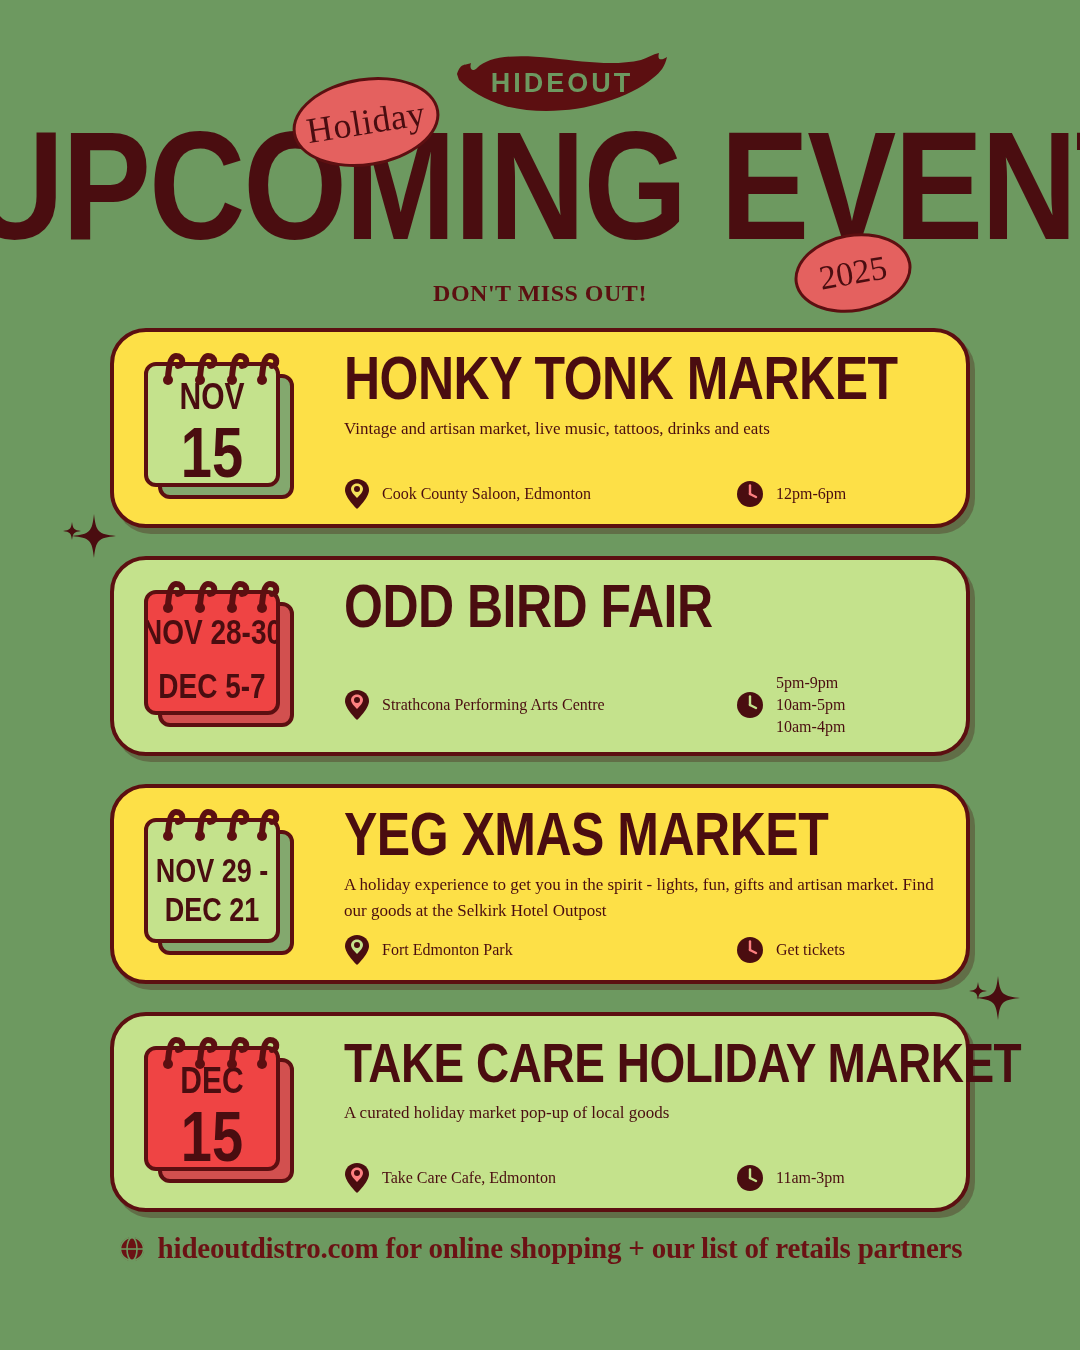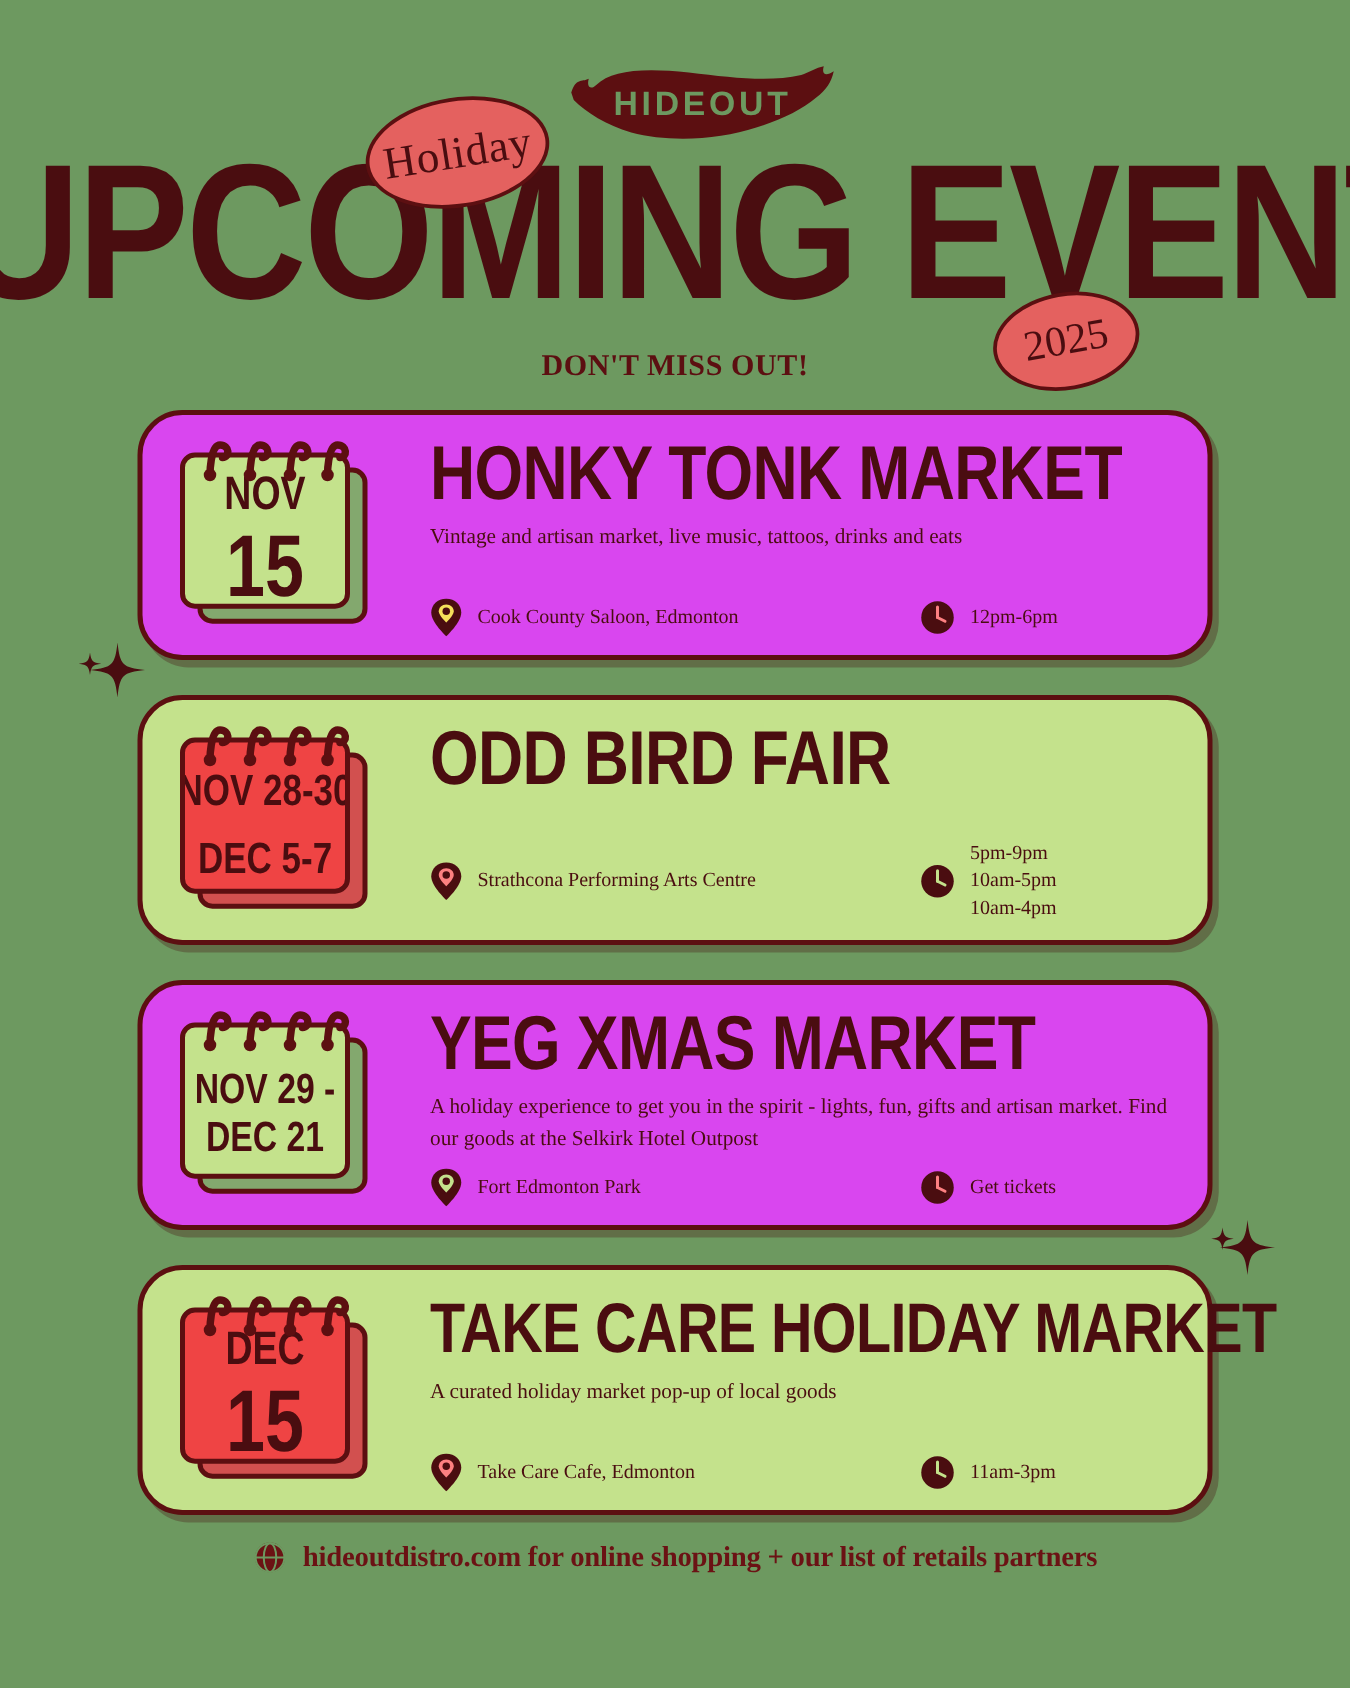--- a/index.html
+++ b/index.html
@@ -118,21 +118,21 @@
     position: relative;
     width: 860px;
     margin: 0 auto 28px auto;
     border: 4px solid #5c0f11;
     border-radius: 36px;
     display: flex;
     align-items: center;
     padding: 14px 26px 14px 22px;
     box-shadow: 5px 6px 0 rgba(70,12,14,0.30);
   }
-  .card.pink  { background: #d946ef; height: 200px; }
+  .card.pink  { background: #fde047; height: 200px; }
   .card.green { background: #c4e28c; height: 200px; }
 
   
   .cal-wrap {
     position: relative;
     width: 168px;
     min-width: 168px;
     height: 160px;
     margin-right: 14px;
   }
@@ -249,21 +249,21 @@
     left: 0;
     width: 1080px;
     display: flex;
     align-items: center;
     justify-content: center;
   }
   .footer .globe { margin-right: 12px; display: flex; }
   .footer span {
     font-family: "Liberation Serif", serif;
     font-weight: 700;
-    font-size: 23px;
+    font-size: 29px;
     color: #6b1214;
     letter-spacing: -0.2px;
   }
 
   
   .sparkle { position: absolute; z-index: 6; }
   .sparkle-left  { left: 52px;  top: 500px; }
   .sparkle-right { left: 958px; top: 962px; }
 </style>
 </head>

